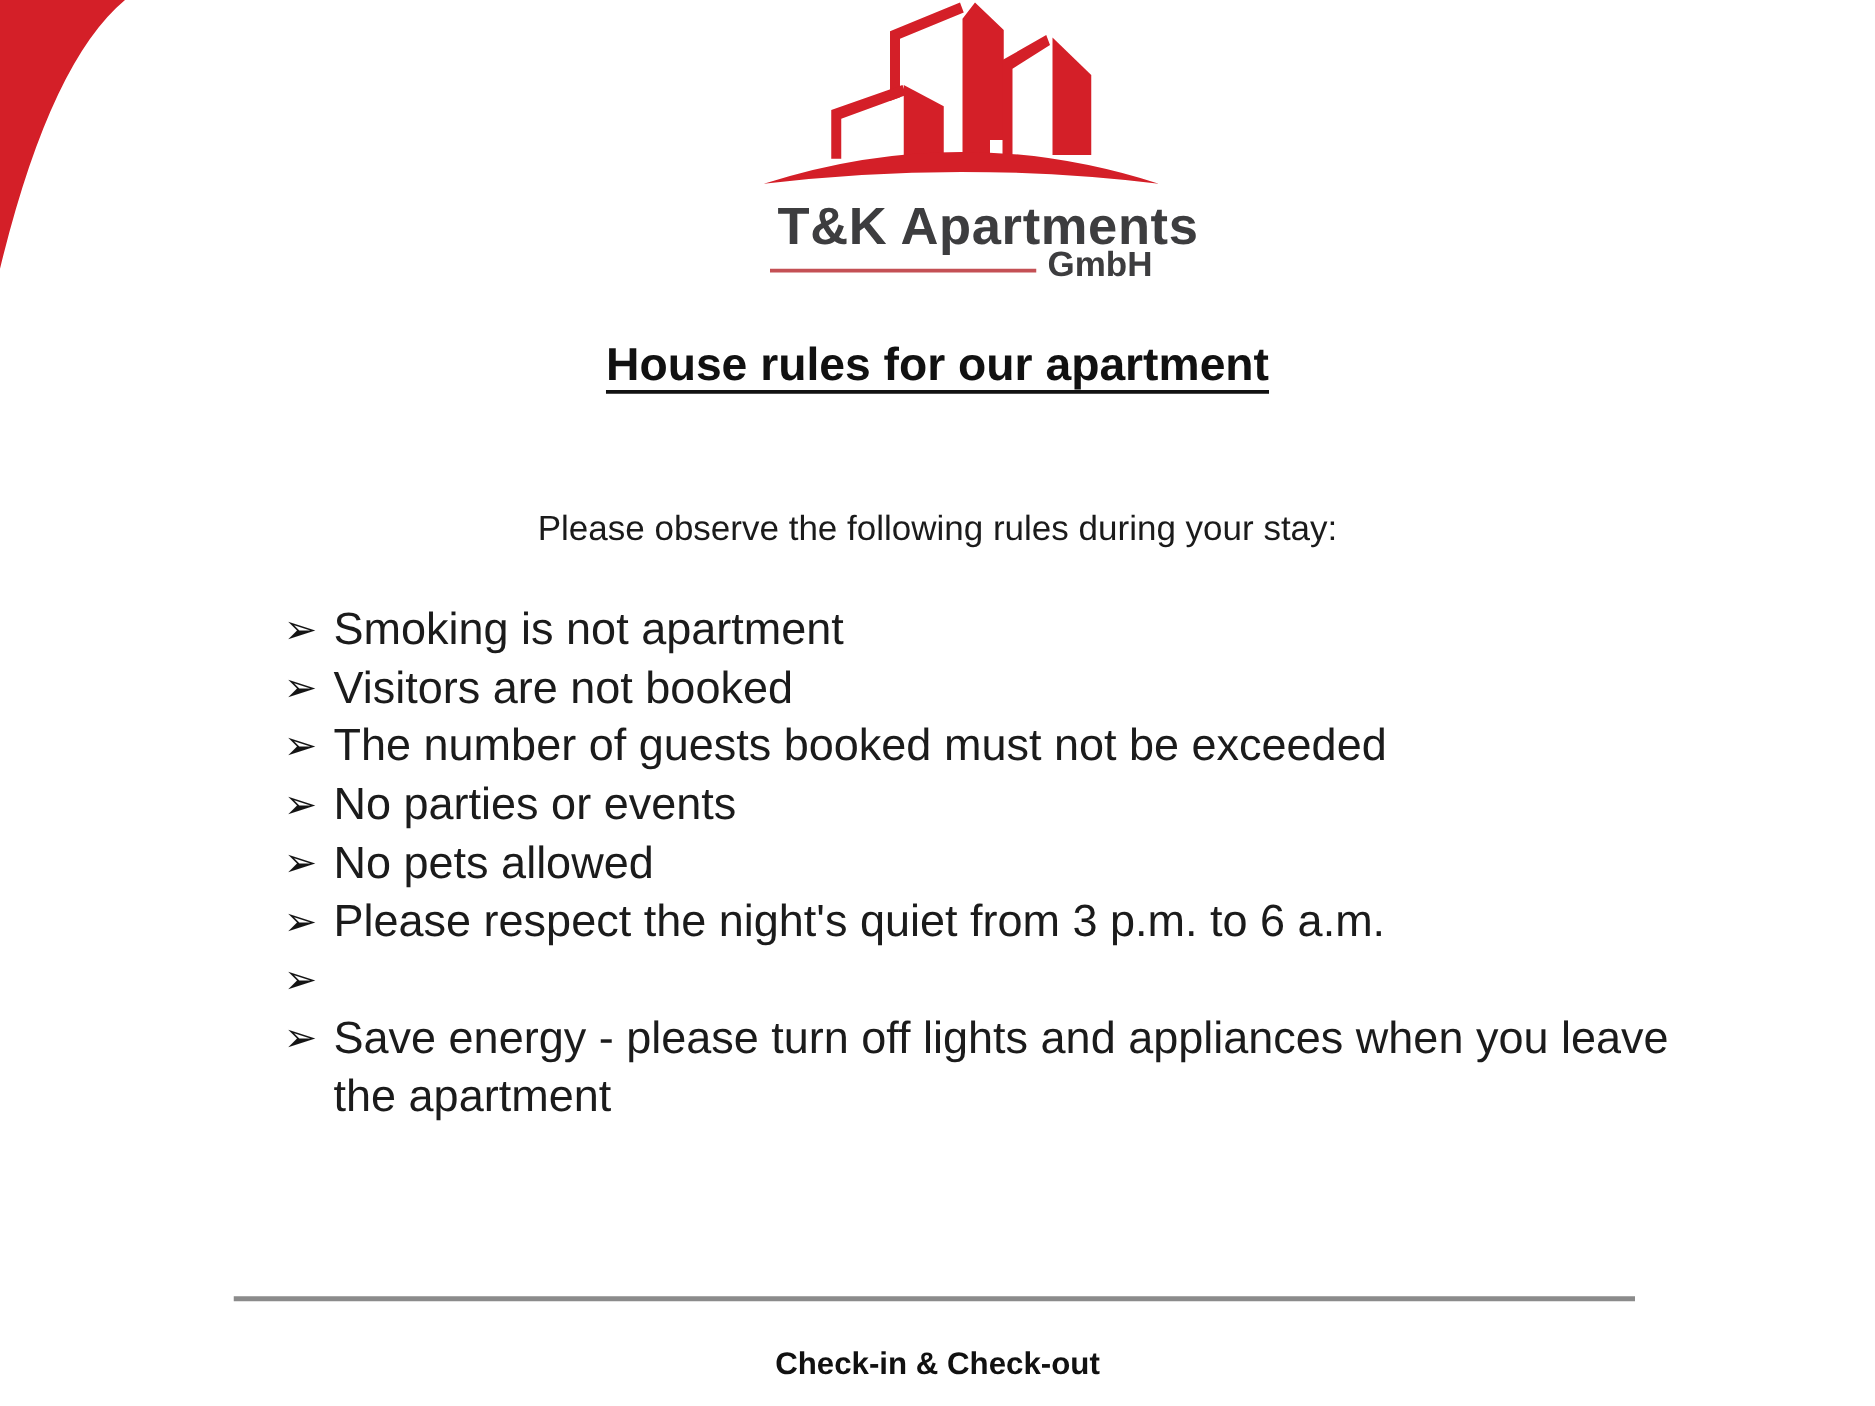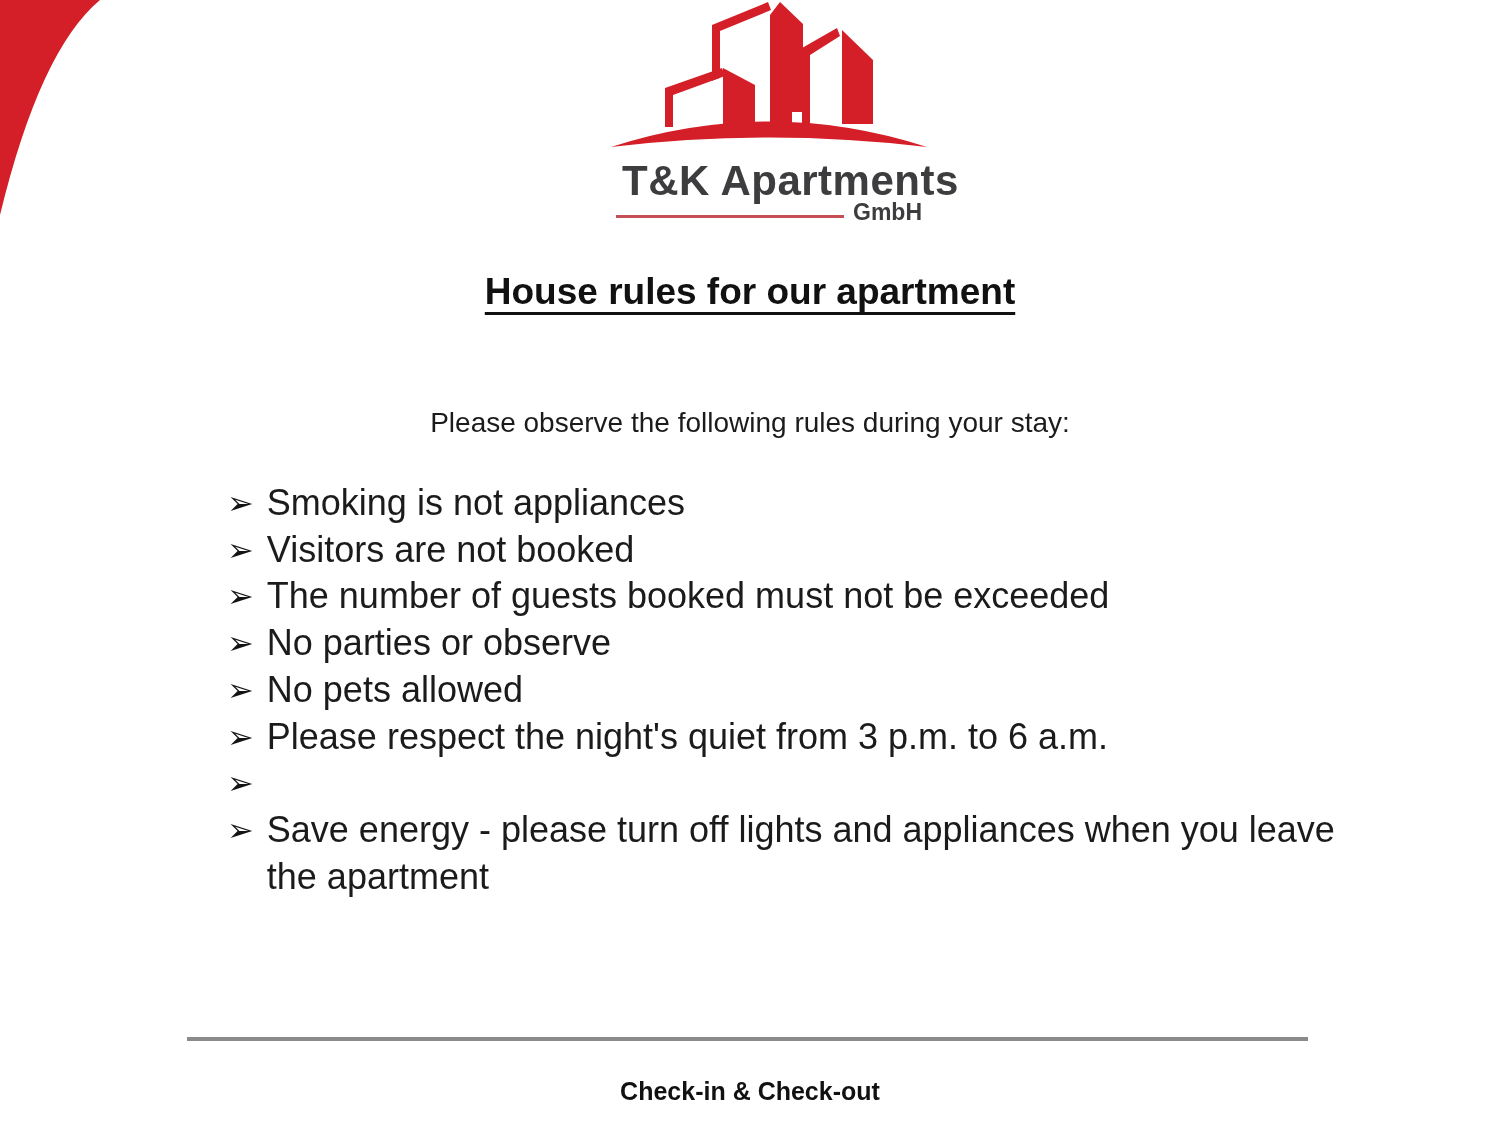--- a/index.html
+++ b/index.html
@@ -48,21 +48,21 @@
     align-items:center;
   }
   .gmbh-line{
     flex:1;
     height:3px;
     background:#c45055;
     margin-right:9px;
     margin-top:8px;
   }
   .gmbh-label{
-    font-size:23px;
+    font-size:28px;
     font-weight:700;
     color:#3d3d3f;
     line-height:1;
   }
   
   .doc-title{
     position:absolute;
     top:247px;left:0;
     width:100%;
     text-align:center;
@@ -161,33 +161,33 @@
 
   <div class="doc-title">
     <span>House rules for our apartment</span>
   </div>
 
   <div class="intro-line">Please observe the following rules during your stay:</div>
 
   <ul class="rules-list">
     <li>
       <span class="bullet">➢</span>
-      <span class="rule-text">Smoking is not appliances</span>
+      <span class="rule-text">Smoking is not apartment</span>
     </li>
     <li>
       <span class="bullet">➢</span>
       <span class="rule-text">Visitors are not booked</span>
     </li>
     <li>
       <span class="bullet">➢</span>
       <span class="rule-text">The number of guests booked must not be exceeded</span>
     </li>
     <li>
       <span class="bullet">➢</span>
-      <span class="rule-text">No parties or observe</span>
+      <span class="rule-text">No parties or events</span>
     </li>
     <li>
       <span class="bullet">➢</span>
       <span class="rule-text">No pets allowed</span>
     </li>
     <li>
       <span class="bullet">➢</span>
       <span class="rule-text">Please respect the night's quiet from 3 p.m. to 6 a.m.</span>
     </li>
     <li>

